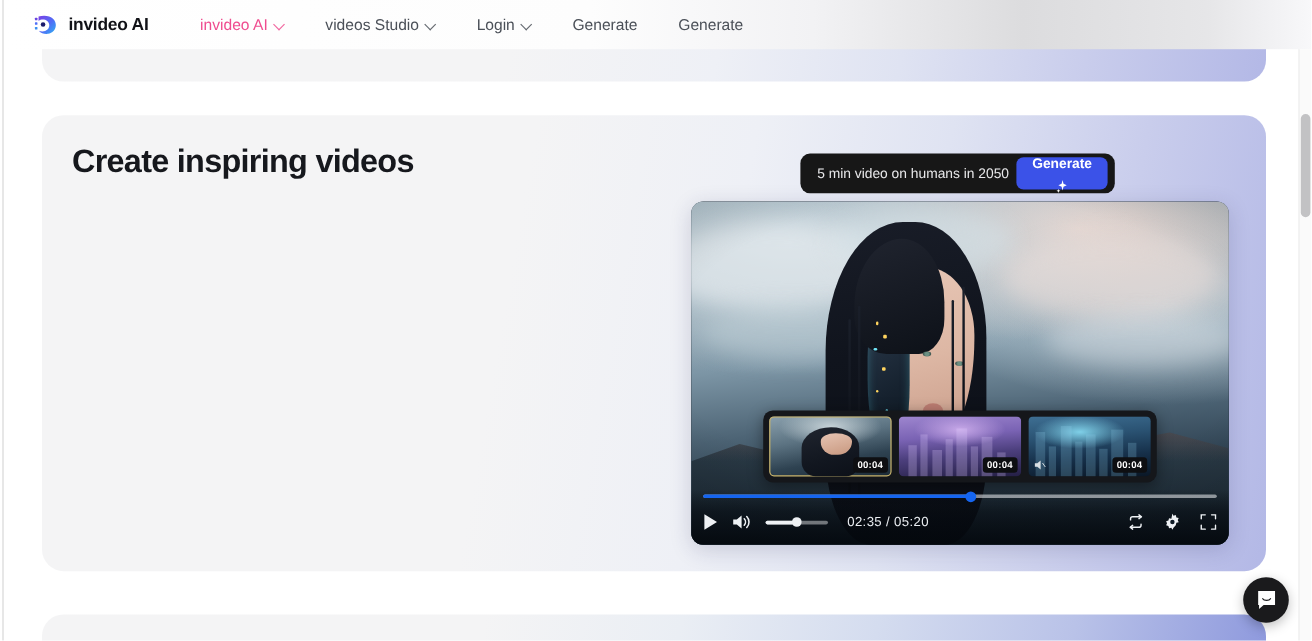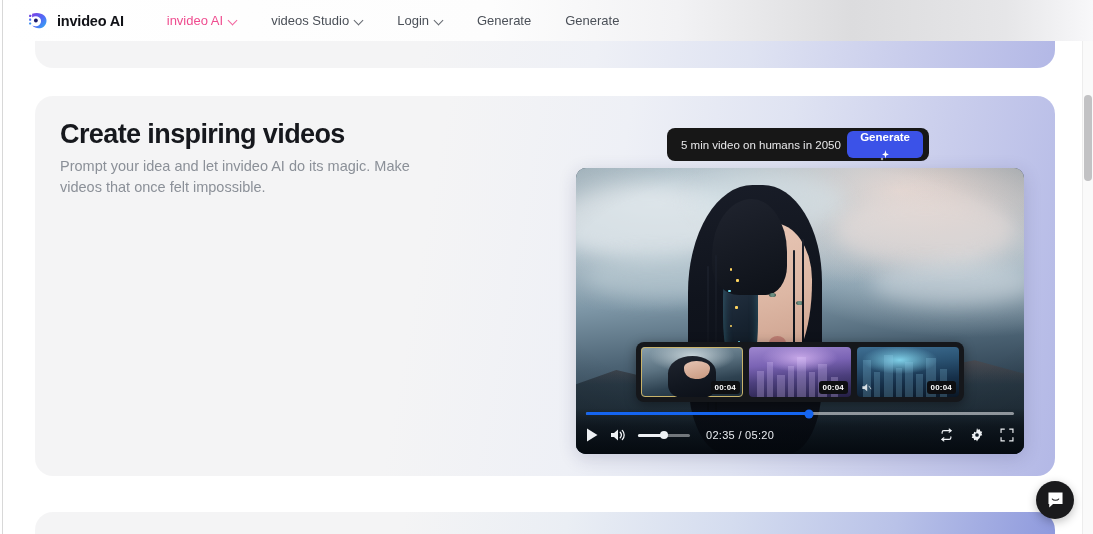--- a/index.html
+++ b/index.html
@@ -260,21 +260,20 @@
 </head>
 <body>
 
 <div class="page">
 
   <div class="card card-top"></div>
   <div class="card card-hero"></div>
   <div class="card card-bot"></div>
 
   <div class="hero-title">Create inspiring videos</div>
-  <div class="hero-sub">Prompt your idea and let invideo AI do its magic. Make videos that once felt impossible.</div>
 
   <div class="prompt-bar">
     <div class="prompt-text">5 min video on humans in 2050</div>
     <div class="generate-btn">
       <span>Generate</span>
       <svg class="spark" viewBox="0 0 12 14" fill="#ffffff">
         <path d="M6.6 0 L7.6 4.1 L11 5.6 L7.6 7.1 L6.6 11.2 L5.6 7.1 L2.2 5.6 L5.6 4.1 Z"></path>
         <path d="M2.2 9.2 L2.7 10.9 L4.2 11.5 L2.7 12.1 L2.2 13.8 L1.7 12.1 L0.2 11.5 L1.7 10.9 Z"></path>
       </svg>
     </div>

